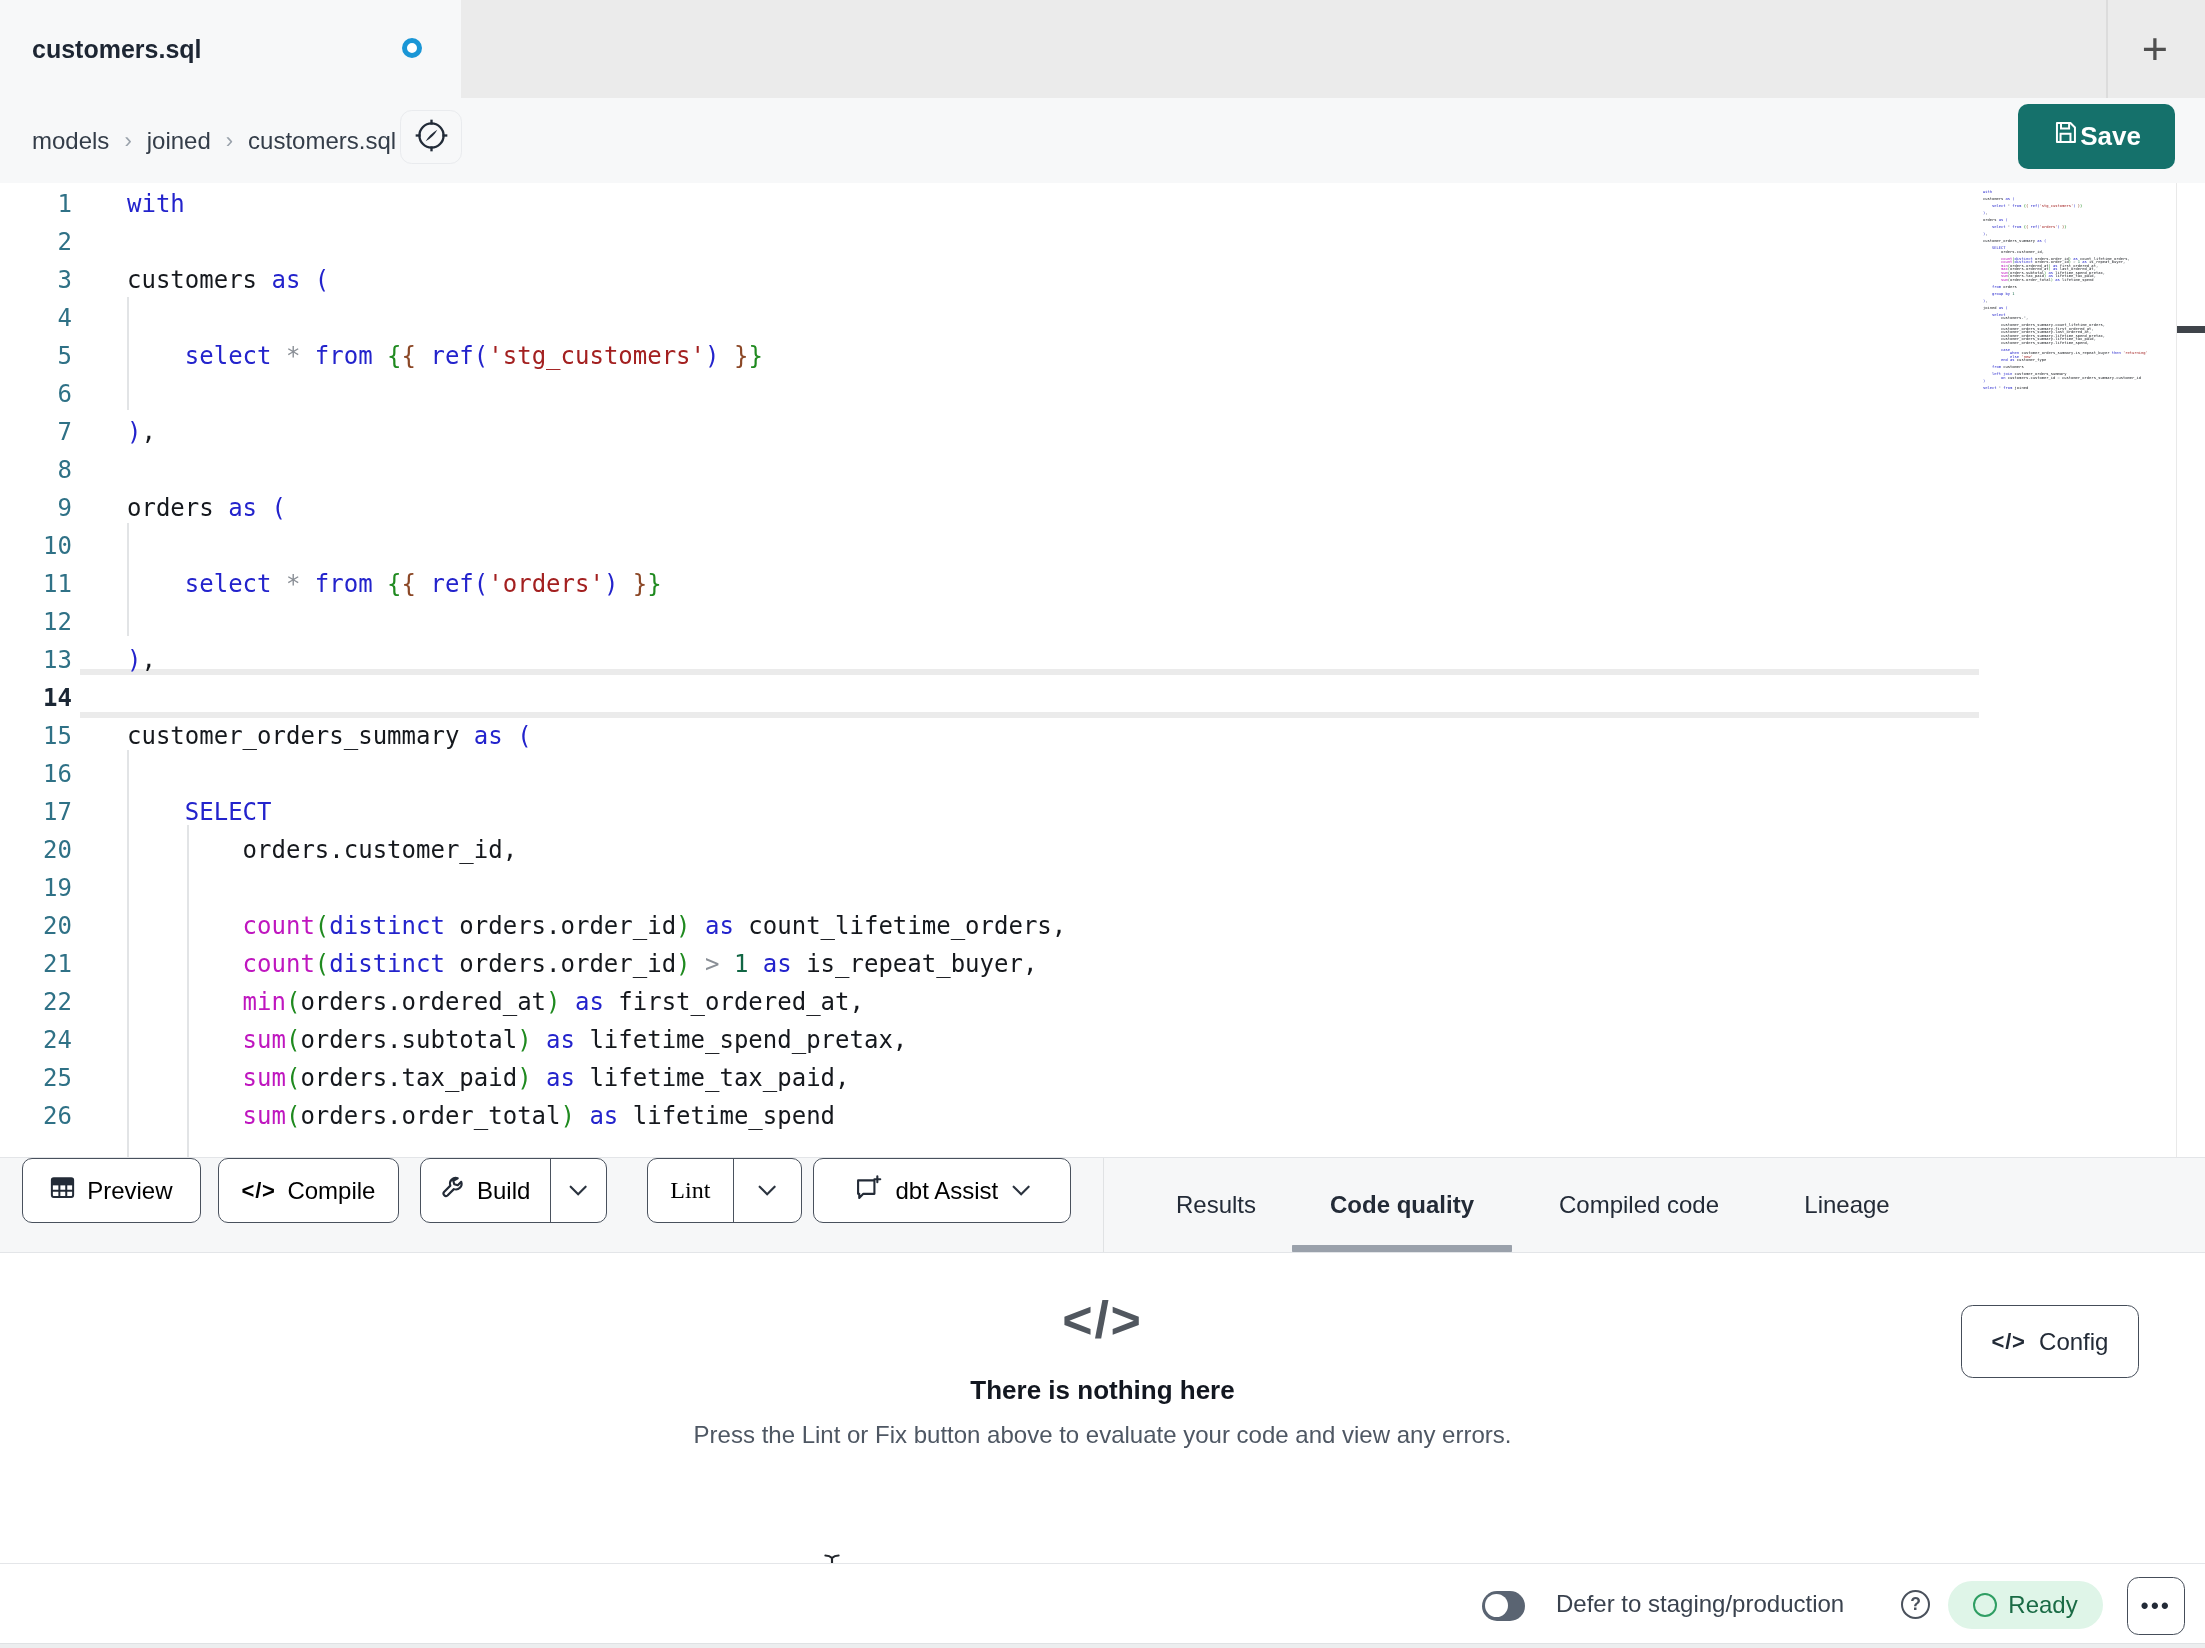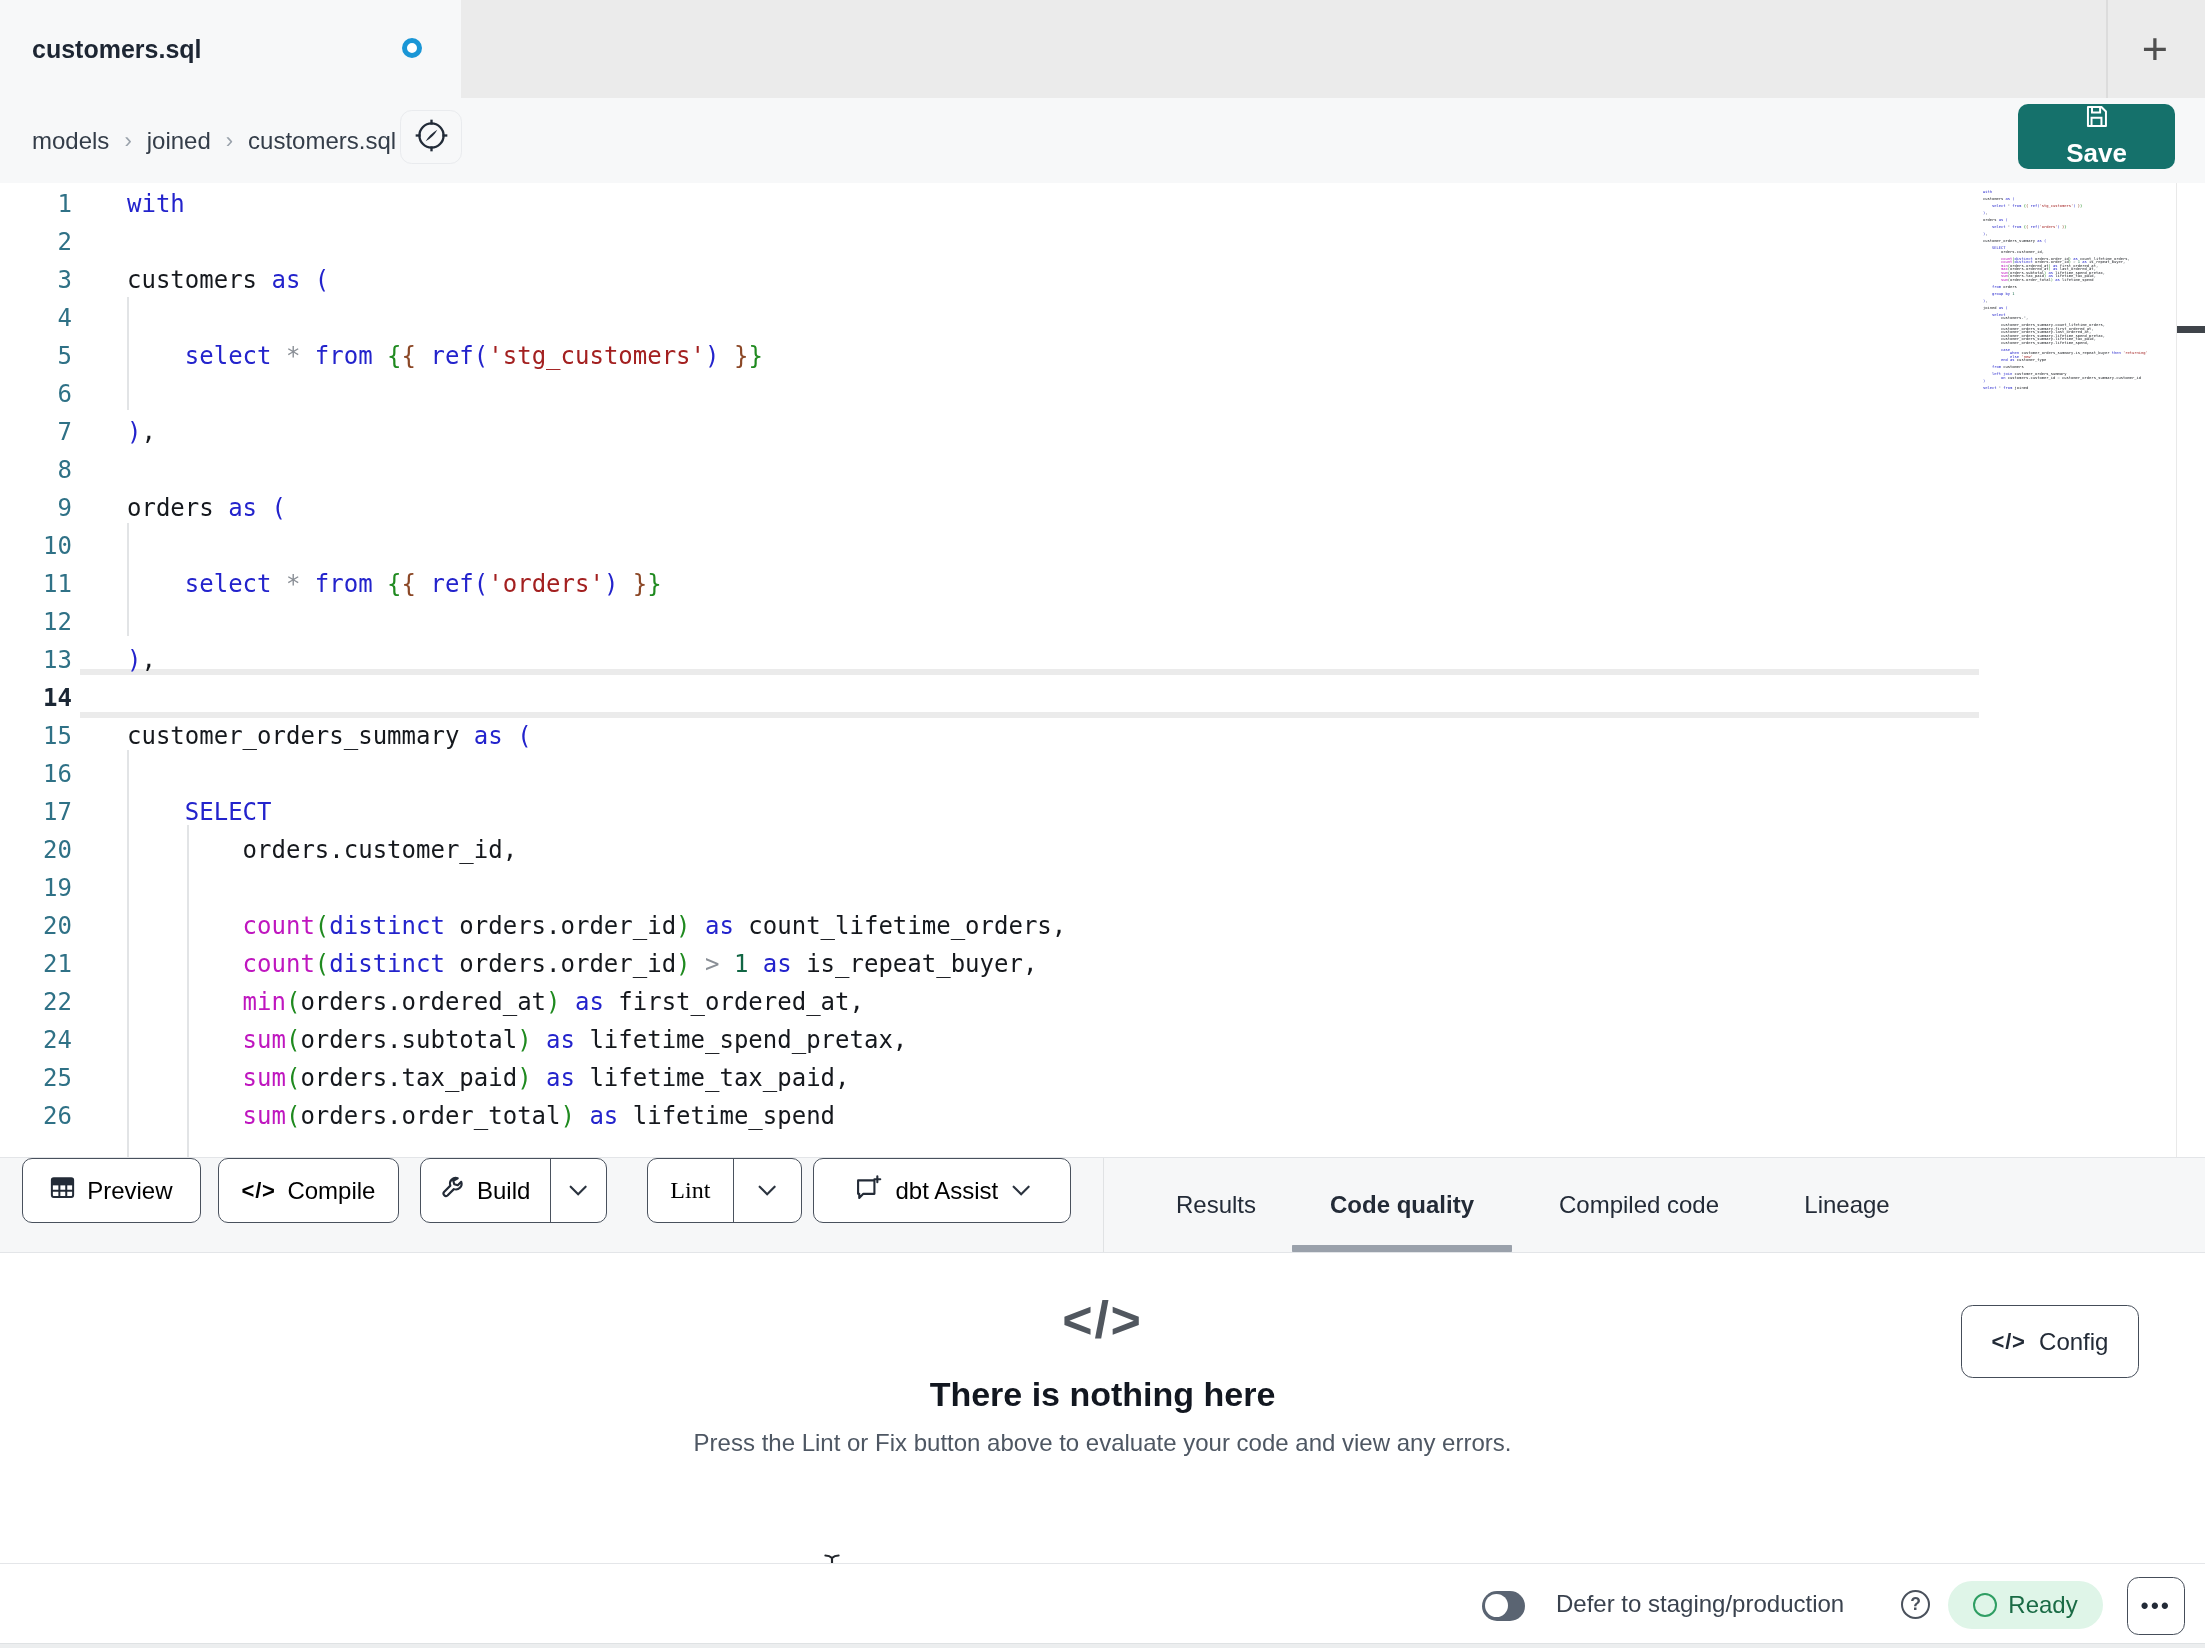--- a/index.html
+++ b/index.html
@@ -20,21 +20,21 @@
   
   .crumbrow{position:absolute;left:0;top:98px;width:2205px;height:85px;background:#f7f8f9;
             border-bottom:0.8px solid #e4e6e9;}
   .crumbs{position:absolute;left:32px;top:0;height:85px;display:flex;align-items:center;gap:15px;
           font-size:24px;color:#343d49;}
   .crumb-sep{color:#9aa2ab;font-size:22px;}
   .compass-btn{position:absolute;left:400px;top:11.7px;width:60px;height:52px;border:1.7px solid #e9ebee;
                border-radius:11.7px;display:flex;align-items:center;justify-content:center;background:transparent;}
   .save-btn{position:absolute;left:2018px;top:5.8px;width:157px;height:65px;background:#15716b;
             border-radius:10px;display:flex;align-items:center;justify-content:center;gap:1px;
-            color:#fff;font-size:26px;font-weight:600;flex-direction:column;}
+            color:#fff;font-size:26px;font-weight:600;}
 
   
   .editor{position:absolute;left:0;top:183px;width:2205px;height:974px;background:#fff;overflow:hidden;}
   .guide{position:absolute;width:1.7px;background:#e2e4e6;}
   .hl-strip{position:absolute;left:80px;width:1899px;height:5.8px;background:#ebebeb;}
   .code{position:absolute;left:0;top:0;right:0;bottom:0;padding-top:1.7px;}
   .row{display:flex;height:38px;font-family:"DejaVu Sans Mono",monospace;
        font-size:24px;line-height:38px;}
   .ln{flex:0 0 72px;text-align:right;color:#2f7186;}
   .tx{white-space:pre;padding-left:55px;color:#15181d;}
@@ -62,21 +62,21 @@
   .tb-divider{position:absolute;left:1103px;top:0;width:0.8px;height:94px;background:#e0e2e4;}
   .ptab{position:absolute;top:0;height:94px;display:flex;align-items:center;transform:translateX(-50%);
         font-size:24px;color:#232b37;}
   .ptab.active{font-weight:bold;}
   .tab-underline{position:absolute;left:1292px;top:87px;width:220px;height:6.7px;background:#9aa1ab;border-radius:0.8px;}
 
   
   .panel{position:absolute;left:0;top:1253px;width:2205px;height:310px;background:#fff;}
   .empty{position:absolute;left:0;right:0;top:37px;text-align:center;}
   .empty-icon{font-size:52px;font-weight:700;color:#51575f;letter-spacing:1.7px;}
-  .empty-title{margin-top:25px;font-size:34px;font-weight:bold;color:#121720;}
+  .empty-title{margin-top:25px;font-size:26px;font-weight:bold;color:#121720;}
   .empty-sub{margin-top:15px;font-size:24px;color:#4e5763;}
   .config-btn{position:absolute;left:1961px;top:52px;width:178px;height:73px;border:1.7px solid #454d59;
               border-radius:11.7px;background:#fff;display:flex;align-items:center;justify-content:center;
               gap:13.3px;font-size:24px;font-weight:500;color:#232b37;box-sizing:border-box;}
   .cursor{position:absolute;left:821px;top:300px;}
 
   
   .statusbar{position:absolute;left:0;top:1563px;width:2205px;height:85px;background:#fff;
              border-top:0.8px solid #e4e6e9;box-sizing:border-box;}
   .toggle{position:absolute;left:1482px;top:27px;width:43px;height:30px;border-radius:15px;background:#5a6472;}

